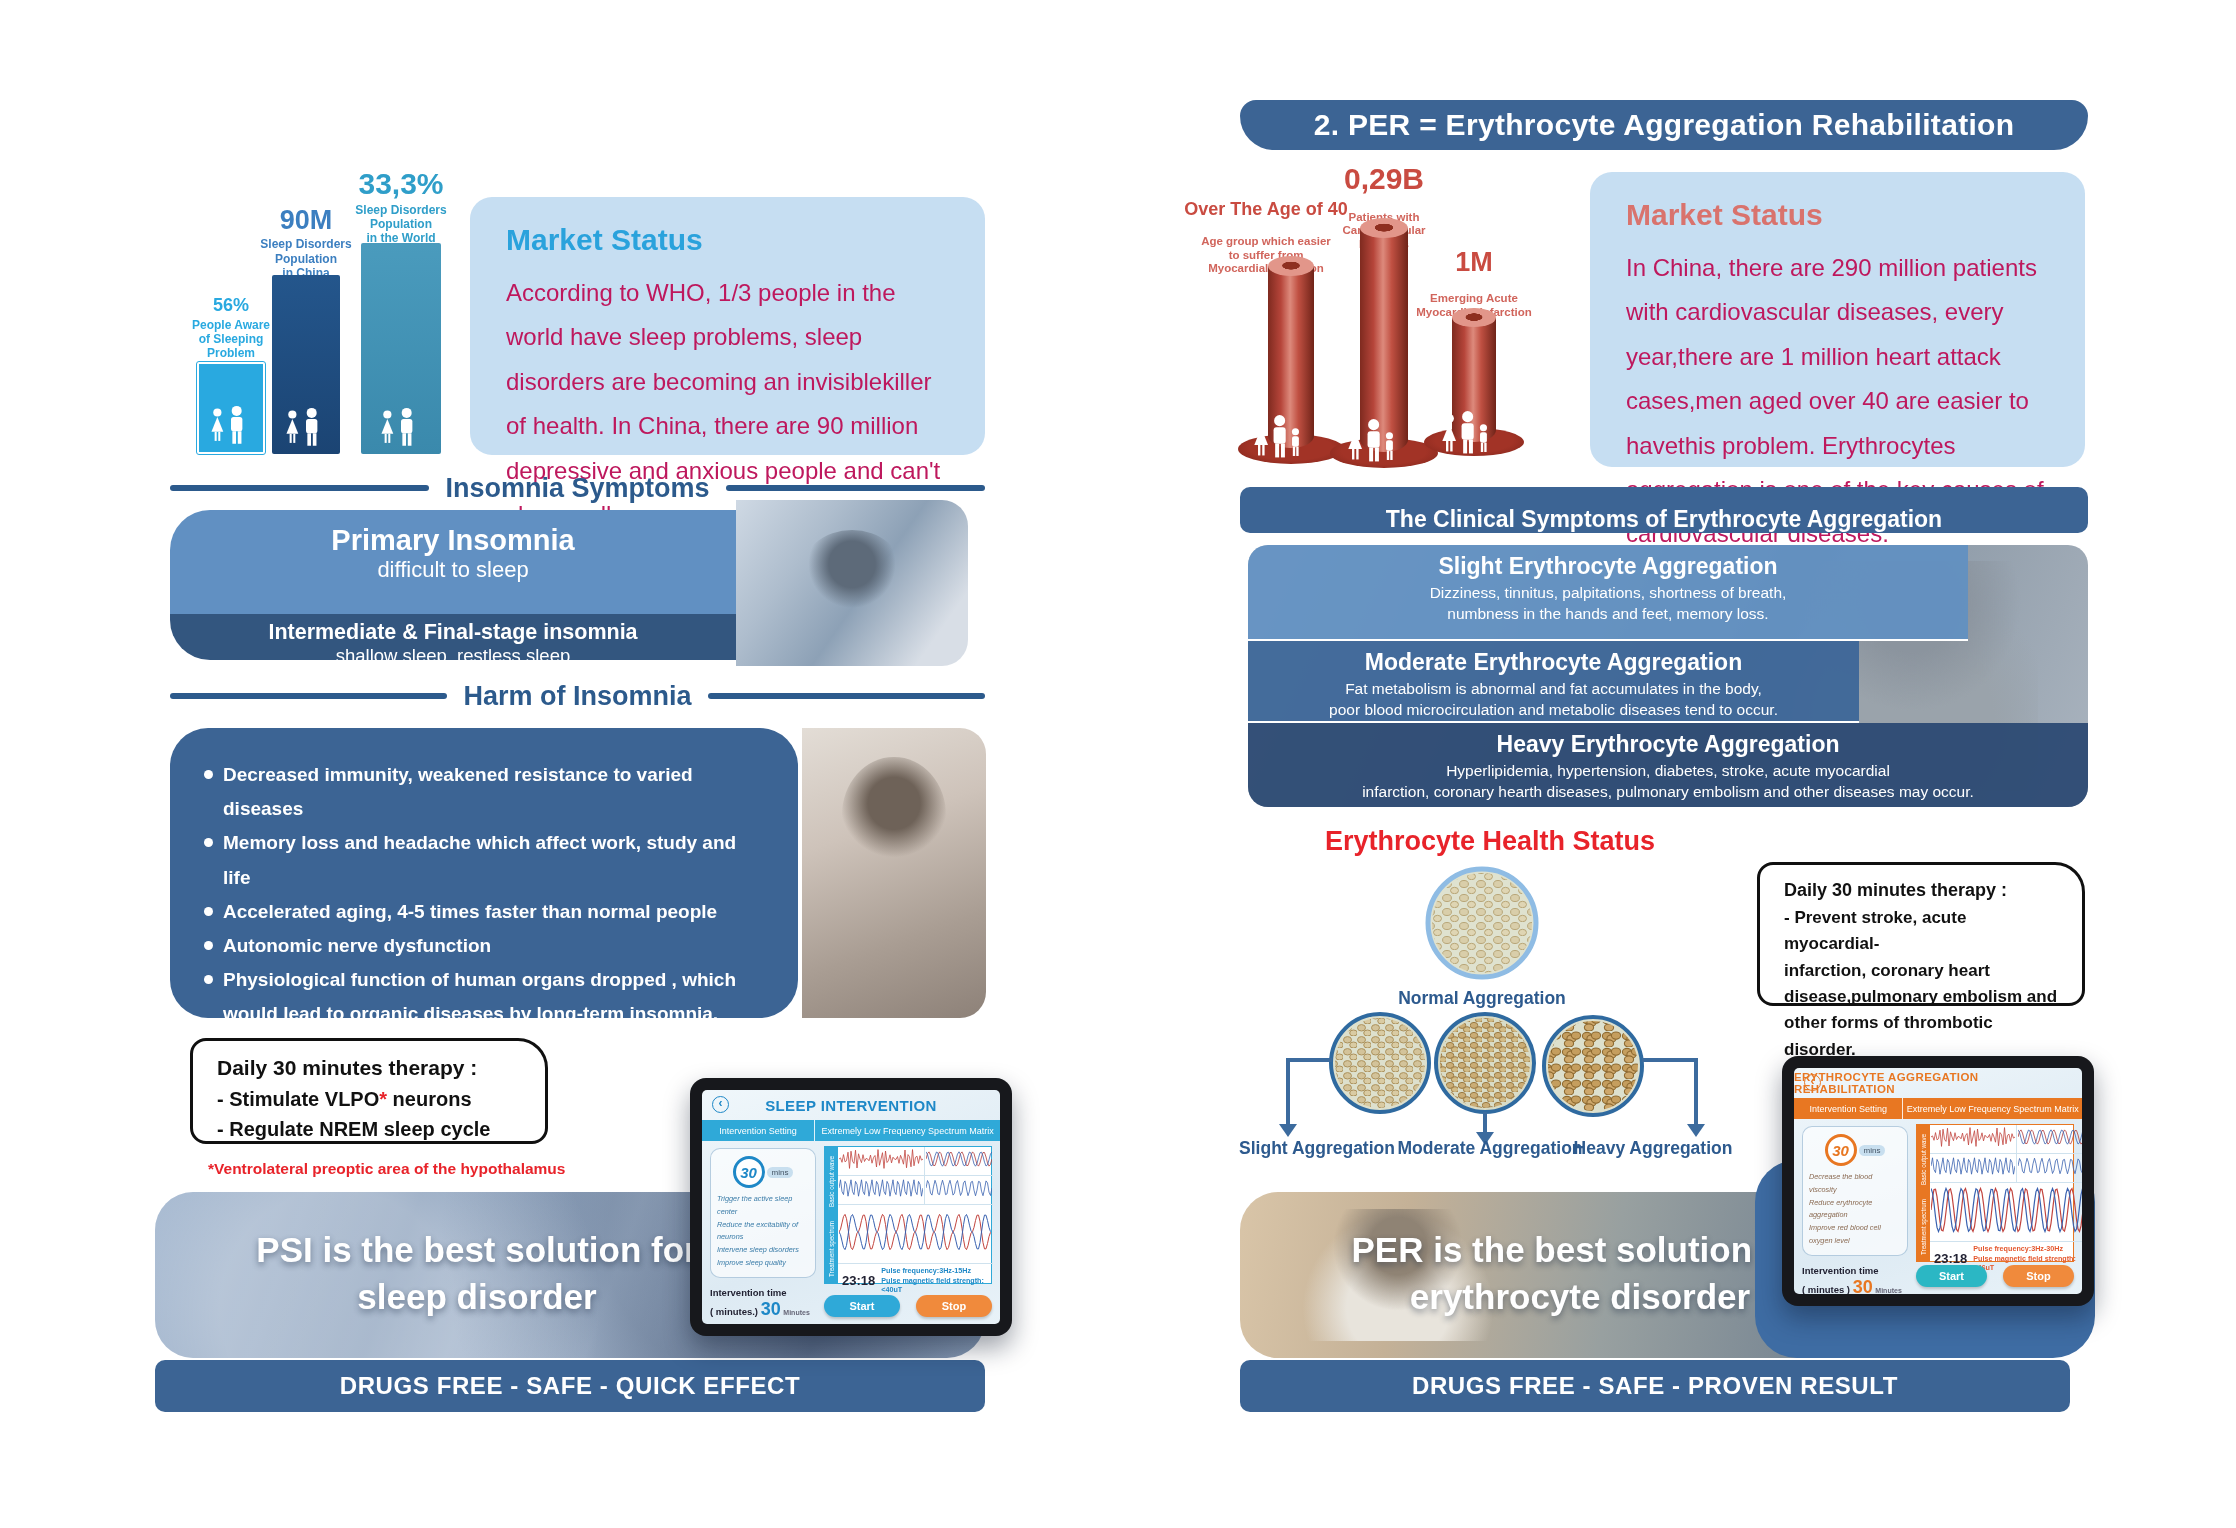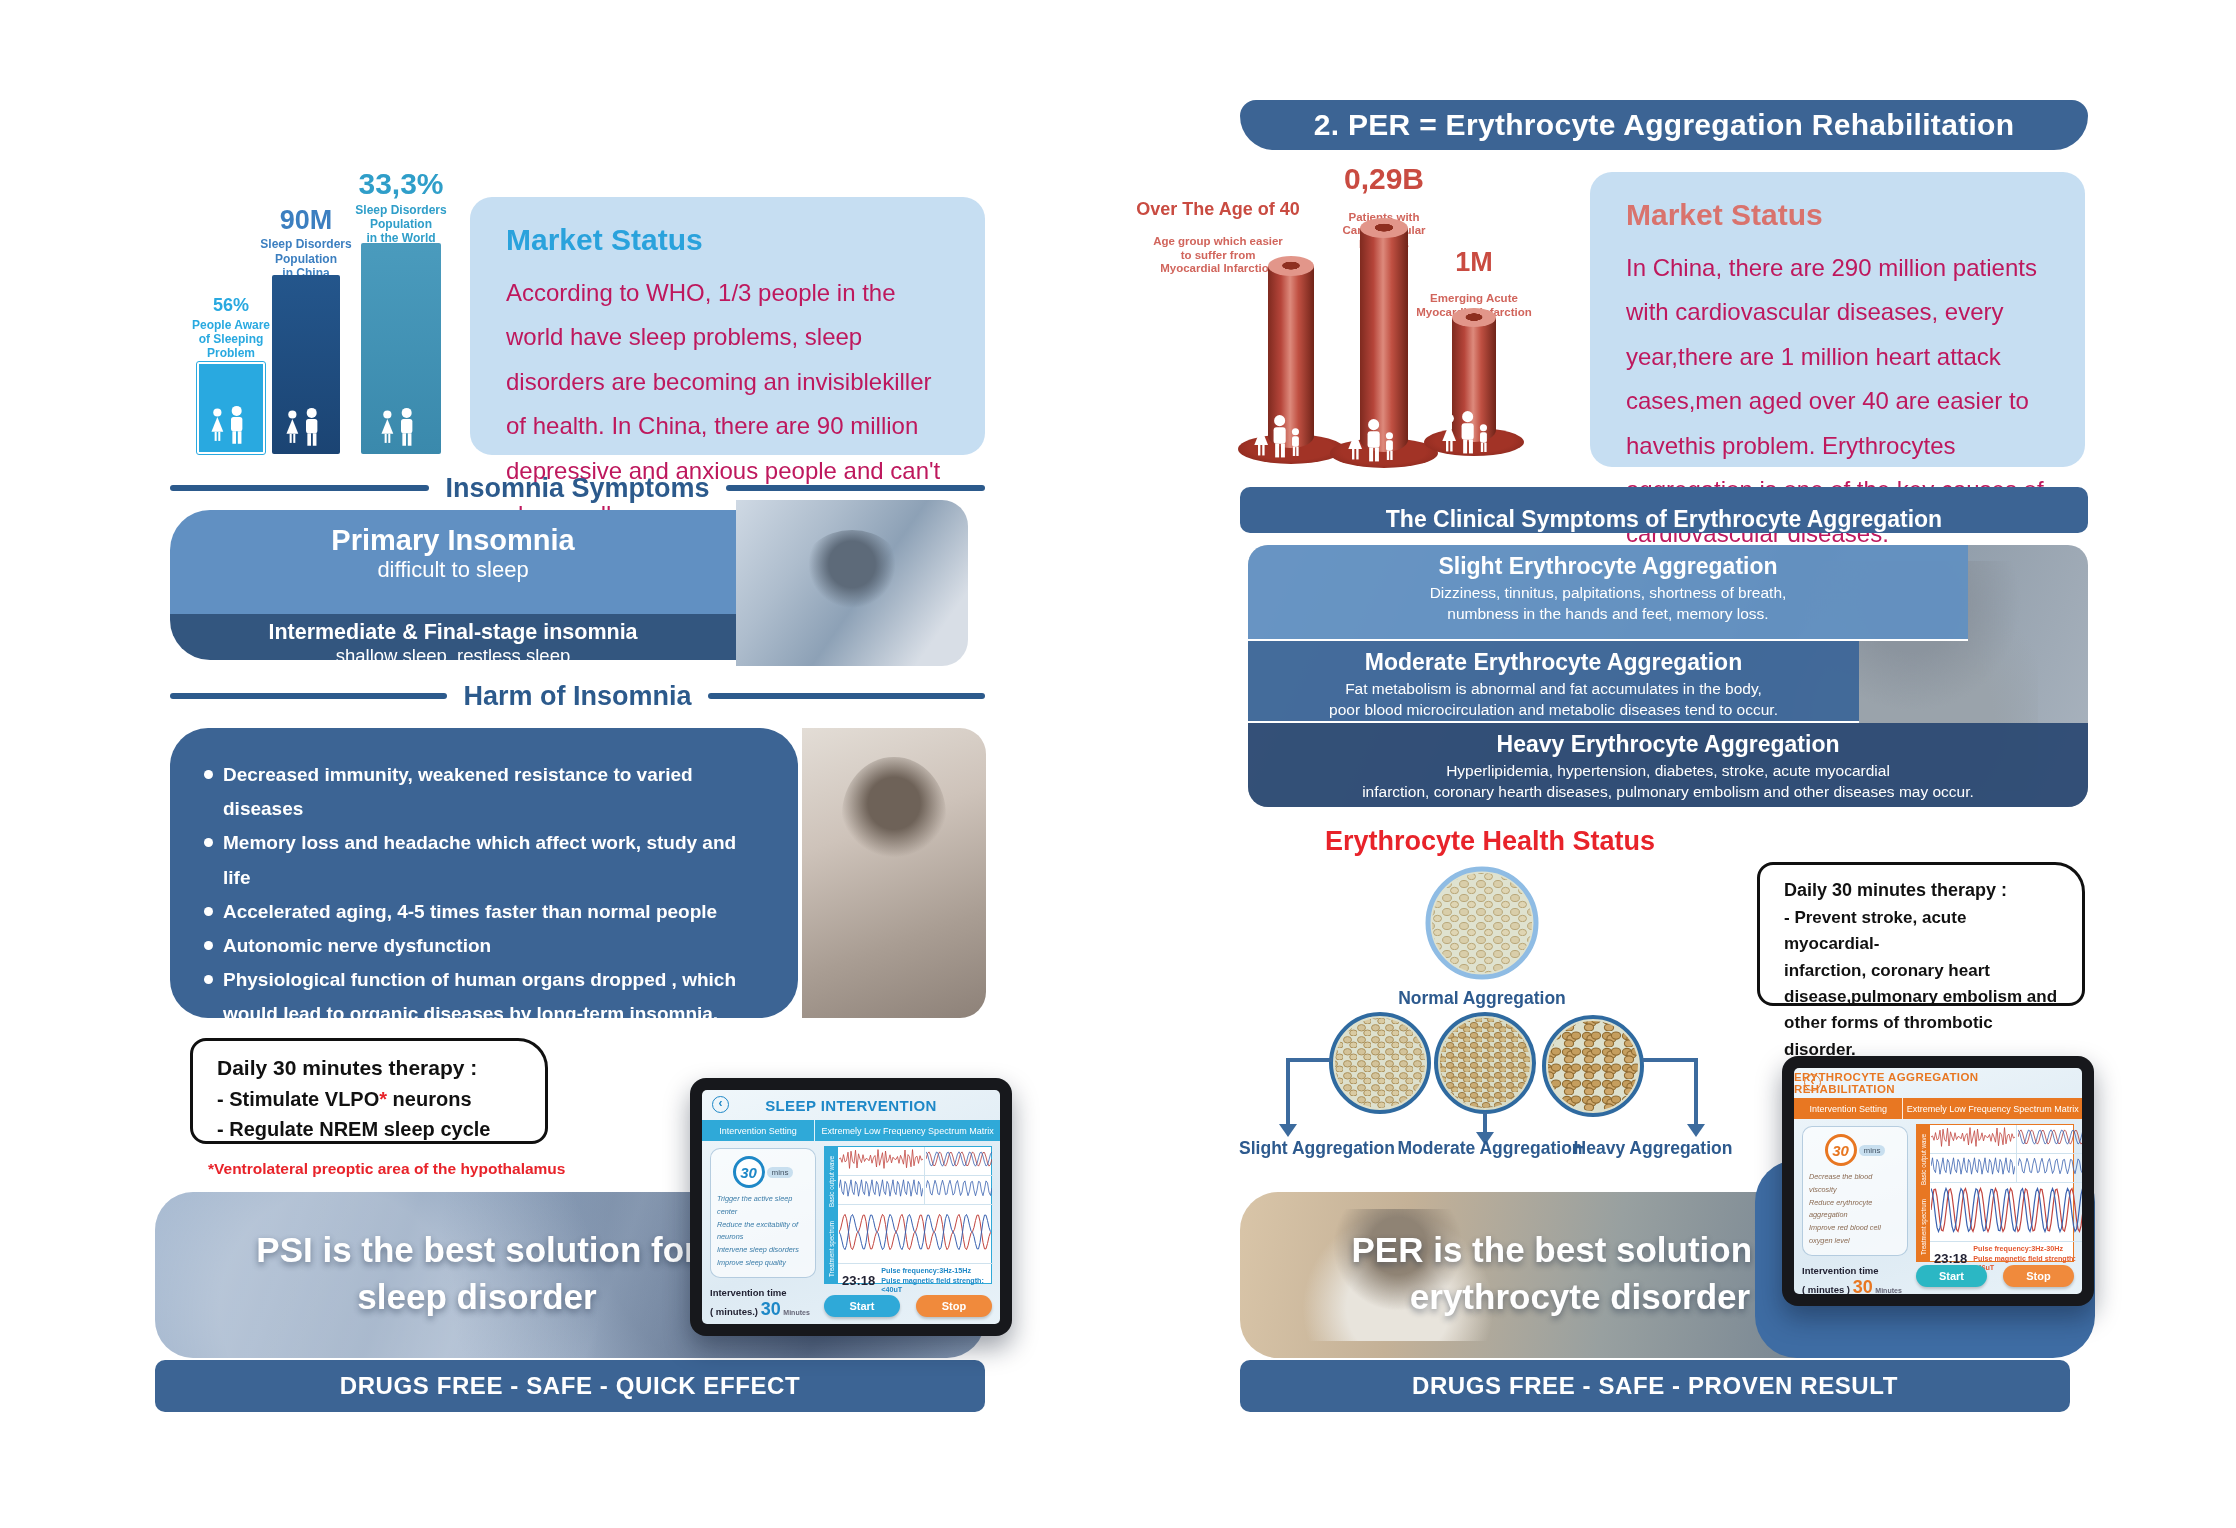--- a/index.html
+++ b/index.html
@@ -358,21 +358,21 @@
   </div>
 
   <div class="footer-bar" style="left:155px;top:1360px;width:830px">
     <span>DRUGS FREE - SAFE - QUICK EFFECT</span>
   </div>
 
   <div class="hdr-bar" style="left:1240px;top:100px;width:848px">
     <span>2. PER = Erythrocyte Aggregation Rehabilitation</span>
   </div>
 
-  <div class="cyl-label" style="left:1108px;top:200px;width:220px">
+  <div class="cyl-label" style="left:1156px;top:200px;width:220px">
     <div class="val" style="font-size:18px">Over The Age of 40</div>
     <div class="cap preline">Age group which easier
 to suffer from
 Myocardial Infarction</div>
   </div>
   <div class="cyl-label" style="left:1294px;top:163px;width:180px">
     <div class="val" style="font-size:30px">0,29B</div>
     <div class="cap preline">Patients with
 Cardiovascular
 Diseases</div>

